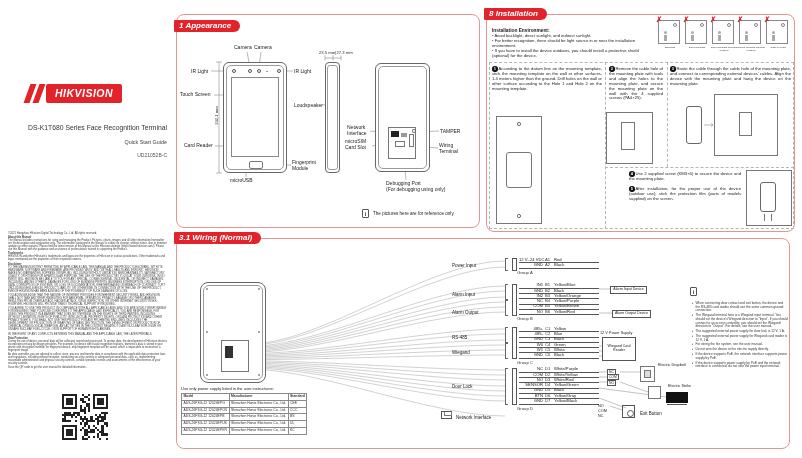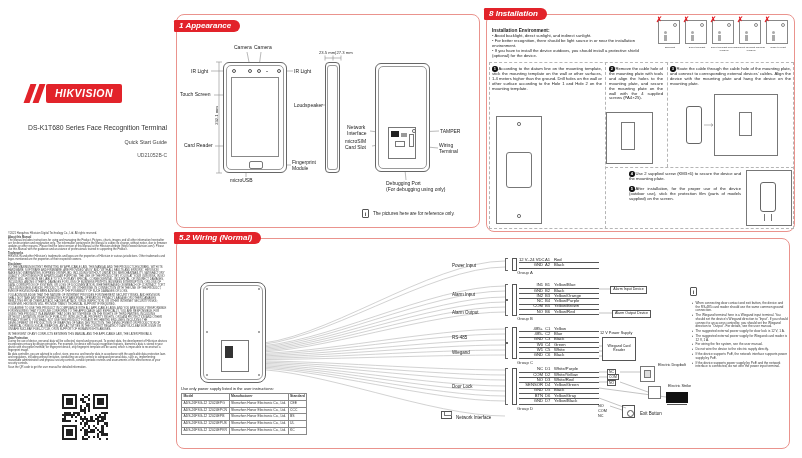--- a/index.html
+++ b/index.html
@@ -475,21 +475,21 @@
   <div class="dev" style="left:686px;top:106px;width:16px;height:38px;border-radius:3px;"></div>
   <div class="box" style="left:714px;top:94px;width:64px;height:62px;"></div>
   <div class="box" style="left:739px;top:112px;width:13px;height:24px;"></div>
 
   <div class="box" style="left:746px;top:170px;width:46px;height:56px;"></div>
   <div class="dev" style="left:760px;top:182px;width:16px;height:30px;border-radius:3px;"></div>
   <div class="abs" style="left:764px;top:214px;width:1px;height:7px;background:#777;z-index:2;"></div>
   <div class="abs" style="left:771px;top:214px;width:1px;height:7px;background:#777;z-index:2;"></div>
 
   <div class="sec" style="left:176px;top:238px;width:614px;height:211px;"></div>
-  <div class="badge" style="left:174px;top:232px;">5.2 Wiring (Normal)</div>
+  <div class="badge" style="left:174px;top:232px;">3.1 Wiring (Normal)</div>
 
   <div class="dev" style="left:200px;top:282px;width:66px;height:101px;border-radius:8px;"></div>
   <div class="thin" style="left:203px;top:285px;width:60px;height:95px;border-radius:6px;"></div>
   <div class="box" style="left:221px;top:340px;width:28px;height:32px;"></div>
   <div class="abs" style="left:225px;top:346px;width:8px;height:12px;background:#333;z-index:3;"></div>
   <span class="dot" style="left:206px;top:288px;width:2px;height:2px;"></span>
   <span class="dot" style="left:258px;top:288px;width:2px;height:2px;"></span>
   <span class="dot" style="left:206px;top:331px;width:2px;height:2px;"></span>
   <span class="dot" style="left:258px;top:331px;width:2px;height:2px;"></span>
   <span class="dot" style="left:206px;top:374px;width:2px;height:2px;"></span>

